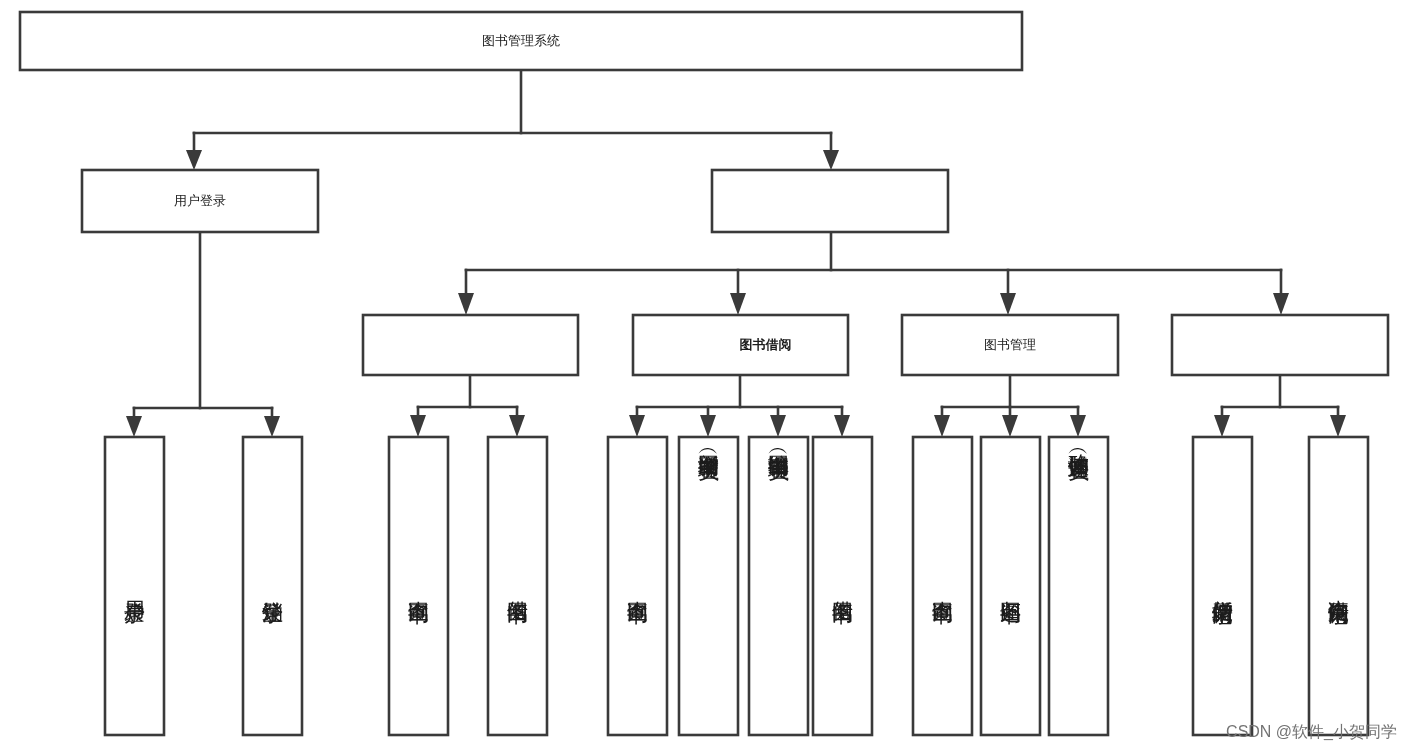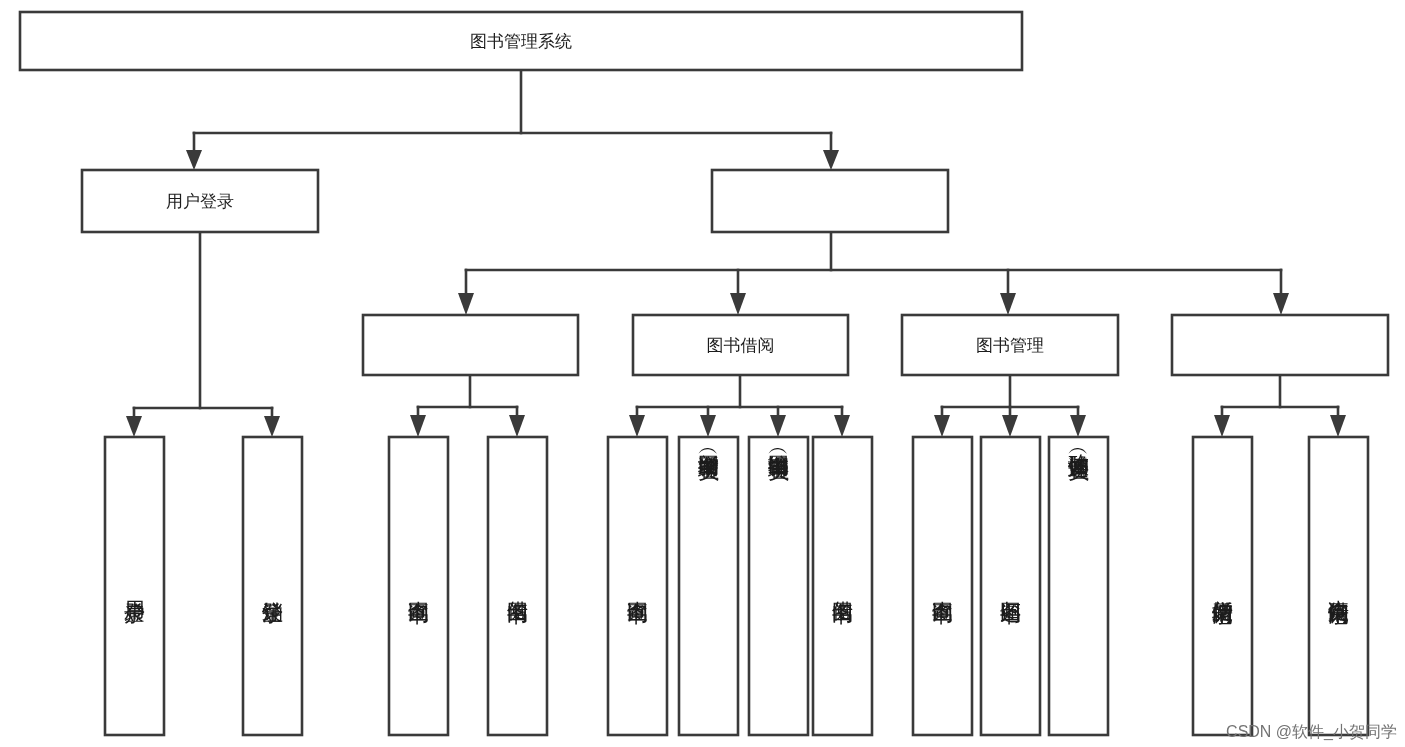--- a/index.html
+++ b/index.html
@@ -28,21 +28,21 @@
     font-size:21px;
     line-height:1.04;
     color:#1c1c1c;
     letter-spacing:1px;
     white-space:nowrap;
     text-align:center;
   }
   .htext{
     position:absolute;
     display:flex;align-items:center;justify-content:center;
-    font-size:17px;color:#1c1c1c;
+    font-size:13px;color:#1c1c1c;
     pointer-events:none;
     font-family:"Liberation Sans","DejaVu Sans",sans-serif;
   }
   #watermark{
     position:absolute;right:8px;bottom:4px;
     font-size:16px;color:#737373;
     font-family:"Liberation Sans","DejaVu Sans",sans-serif;
     white-space:nowrap;
   }
 </style>
@@ -152,21 +152,21 @@
     <rect class="node-box" x="1049" y="437" width="59" height="298"></rect>
 
     <rect class="node-box" x="1193" y="437" width="59" height="298"></rect>
     <rect class="node-box" x="1309" y="437" width="59" height="298"></rect>
   </svg>
 
   <div class="htext" style="left:20px;top:12px;width:1002px;height:58px;">图书管理系统</div>
 
   <div class="htext" style="left:82px;top:170px;width:236px;height:62px;">用户登录</div>
 
-  <div class="htext" style="left:633px;top:315px;width:215px;height:60px;">图书借阅</div>
+  <div class="htext" style="left:658px;top:315px;width:215px;height:60px;font-weight:bold;">图书借阅</div>
   <div class="htext" style="left:902px;top:315px;width:216px;height:60px;">图书管理</div>
 
   <div class="vbox-wrap" style="left:105px;top:437px;width:59px;height:298px;">
     <span class="vtext">用户登录</span>
   </div>
   <div class="vbox-wrap" style="left:243px;top:437px;width:59px;height:298px;">
     <span class="vtext">注销登录</span>
   </div>
 
   <div class="vbox-wrap" style="left:389px;top:437px;width:59px;height:298px;">

